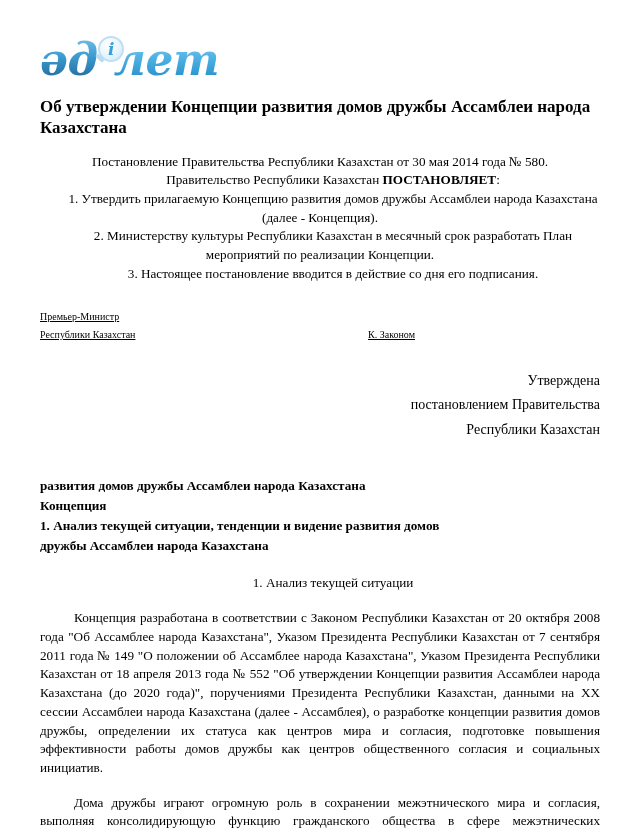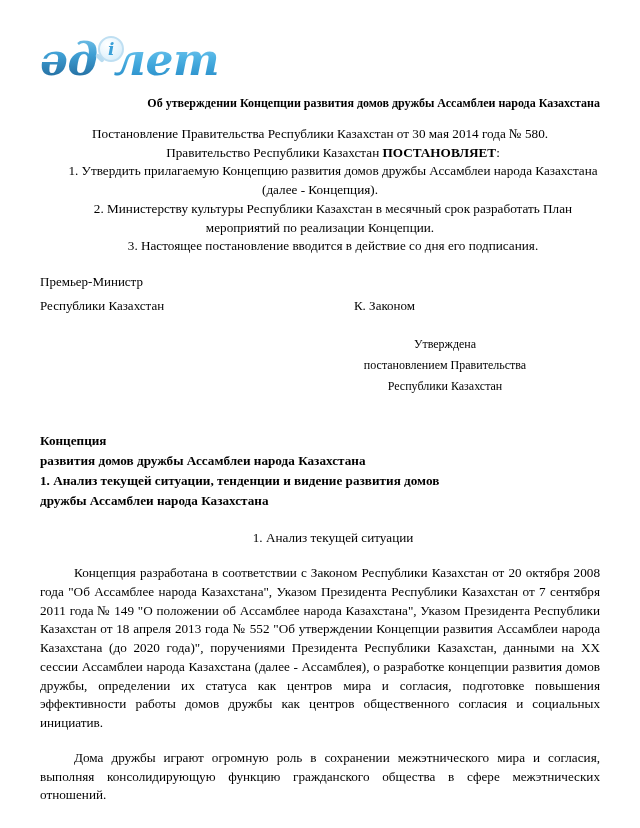--- a/index.html
+++ b/index.html
@@ -94,53 +94,54 @@
     width: 10px;
     height: 3.5px;
     border-radius: 2px;
     background: #b9dcf0;
     transform: rotate(45deg);
   }
 
   
   .doc-title {
     font-weight: 700;
-    font-size: 12px;
+    font-size: 17px;
     line-height: 1.25;
-    text-align: right;
+    text-align: left;
     margin: 0 0 14px 0;
   }
   p.body {
     font-size: 13.2px;
     line-height: 1.42;
     margin: 0;
     text-align: center;
   }
   p.indent { text-indent: 26px; }
   p.just {
     text-align: justify;
     text-indent: 34px;
   }
   .small-block {
-    font-size: 13px;
+    font-size: 10px;
     line-height: 1.85;
-    margin-top: 14px;
+    margin-top: 24px;
+    text-decoration: underline;
   }
   .sig-row {
     display: flex;
     justify-content: space-between;
     align-items: baseline;
   }
   .sig-row .sig-name { padding-right: 185px; }
 
   .approve {
-    margin-top: 16px;
-    font-size: 12px;
+    margin-top: 24px;
+    font-size: 14px;
     line-height: 1.75;
-    text-align: center;
+    text-align: right;
     padding-left: 250px;
   }
 
   .headings {
     margin-top: 34px;
     font-weight: 700;
     font-size: 13.2px;
     line-height: 1.52;
   }
   .headings .hline { display: block; }
@@ -181,22 +182,22 @@
     </div>
   </div>
 
   <div class="approve">
     <div>Утверждена</div>
     <div>постановлением Правительства</div>
     <div>Республики Казахстан</div>
   </div>
 
   <div class="headings">
+    <span class="hline">развития домов дружбы Ассамблеи народа Казахстана</span>
     <span class="hline">Концепция</span>
-    <span class="hline">развития домов дружбы Ассамблеи народа Казахстана</span>
     <span class="hline">1. Анализ текущей ситуации, тенденции и видение развития домов</span>
     <span class="hline">дружбы Ассамблеи народа Казахстана</span>
   </div>
 
   <div class="section-body">
     <p class="body indent">1. Анализ текущей ситуации</p>
     <p class="body just">Концепция разработана в соответствии с Законом Республики Казахстан от 20 октября 2008 года "Об Ассамблее народа Казахстана", Указом Президента Республики Казахстан от 7 сентября 2011 года № 149 "О положении об Ассамблее народа Казахстана", Указом Президента Республики Казахстан от 18 апреля 2013 года № 552 "Об утверждении Концепции развития Ассамблеи народа Казахстана (до 2020 года)", поручениями Президента Республики Казахстан, данными на XX сессии Ассамблеи народа Казахстана (далее - Ассамблея), о разработке концепции развития домов дружбы, определении их статуса как центров мира и согласия, подготовке повышения эффективности работы домов дружбы как центров общественного согласия и социальных инициатив.</p>
     <p class="body just">Дома дружбы играют огромную роль в сохранении межэтнического мира и согласия, выполняя консолидирующую функцию гражданского общества в сфере межэтнических отношений.</p>
   </div>
 

